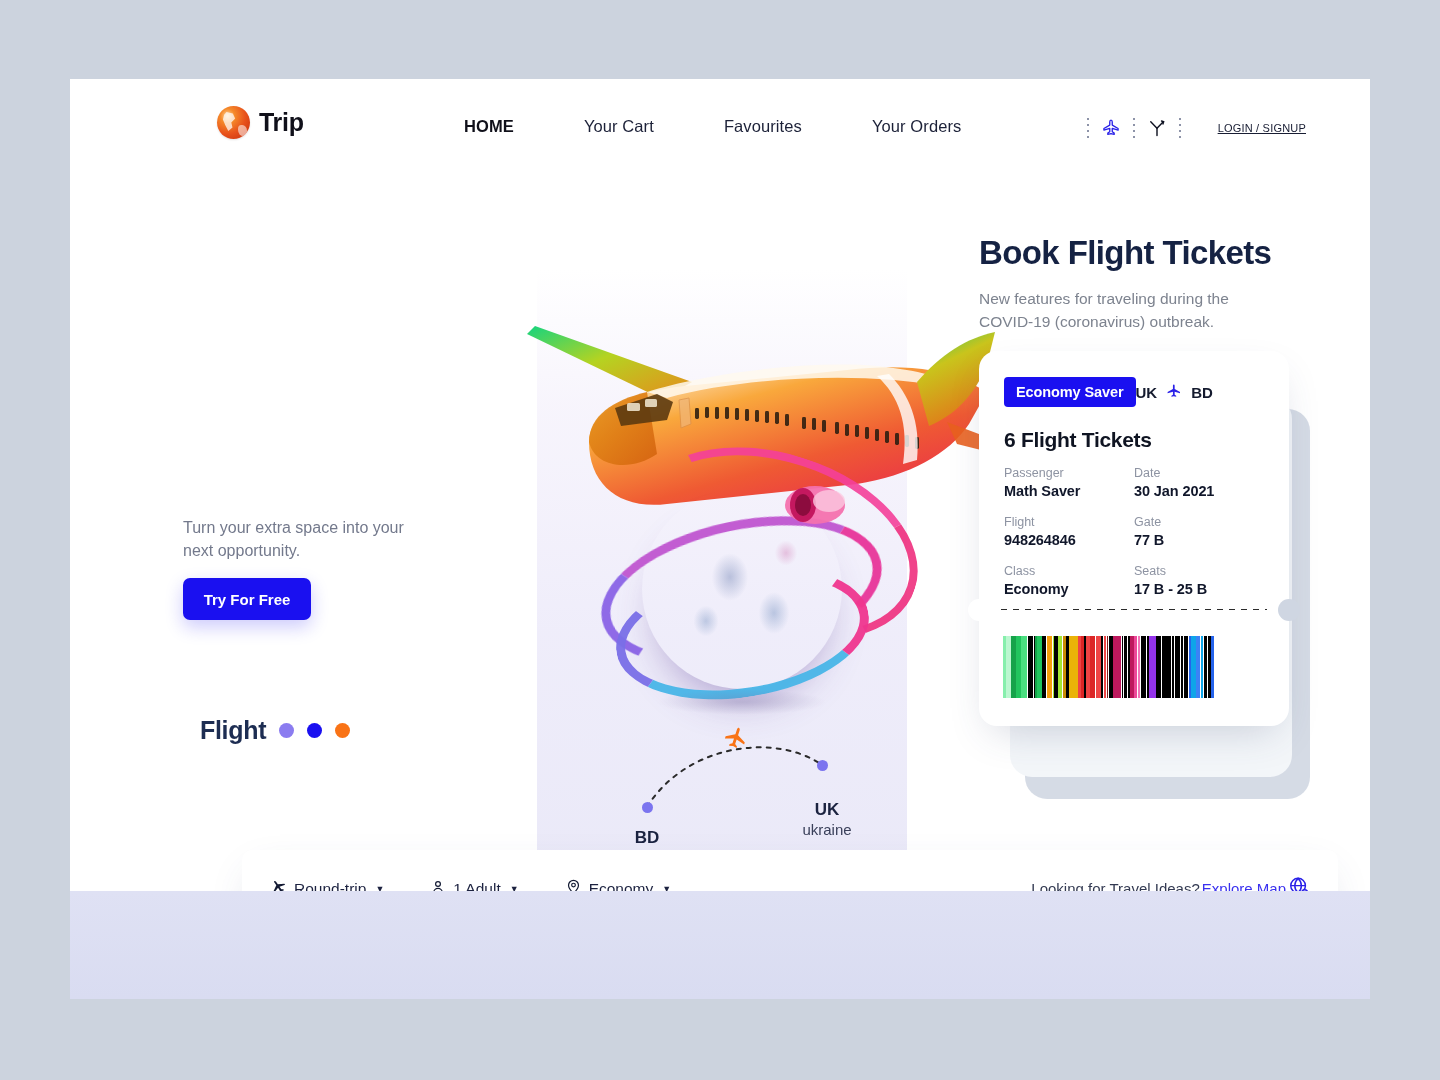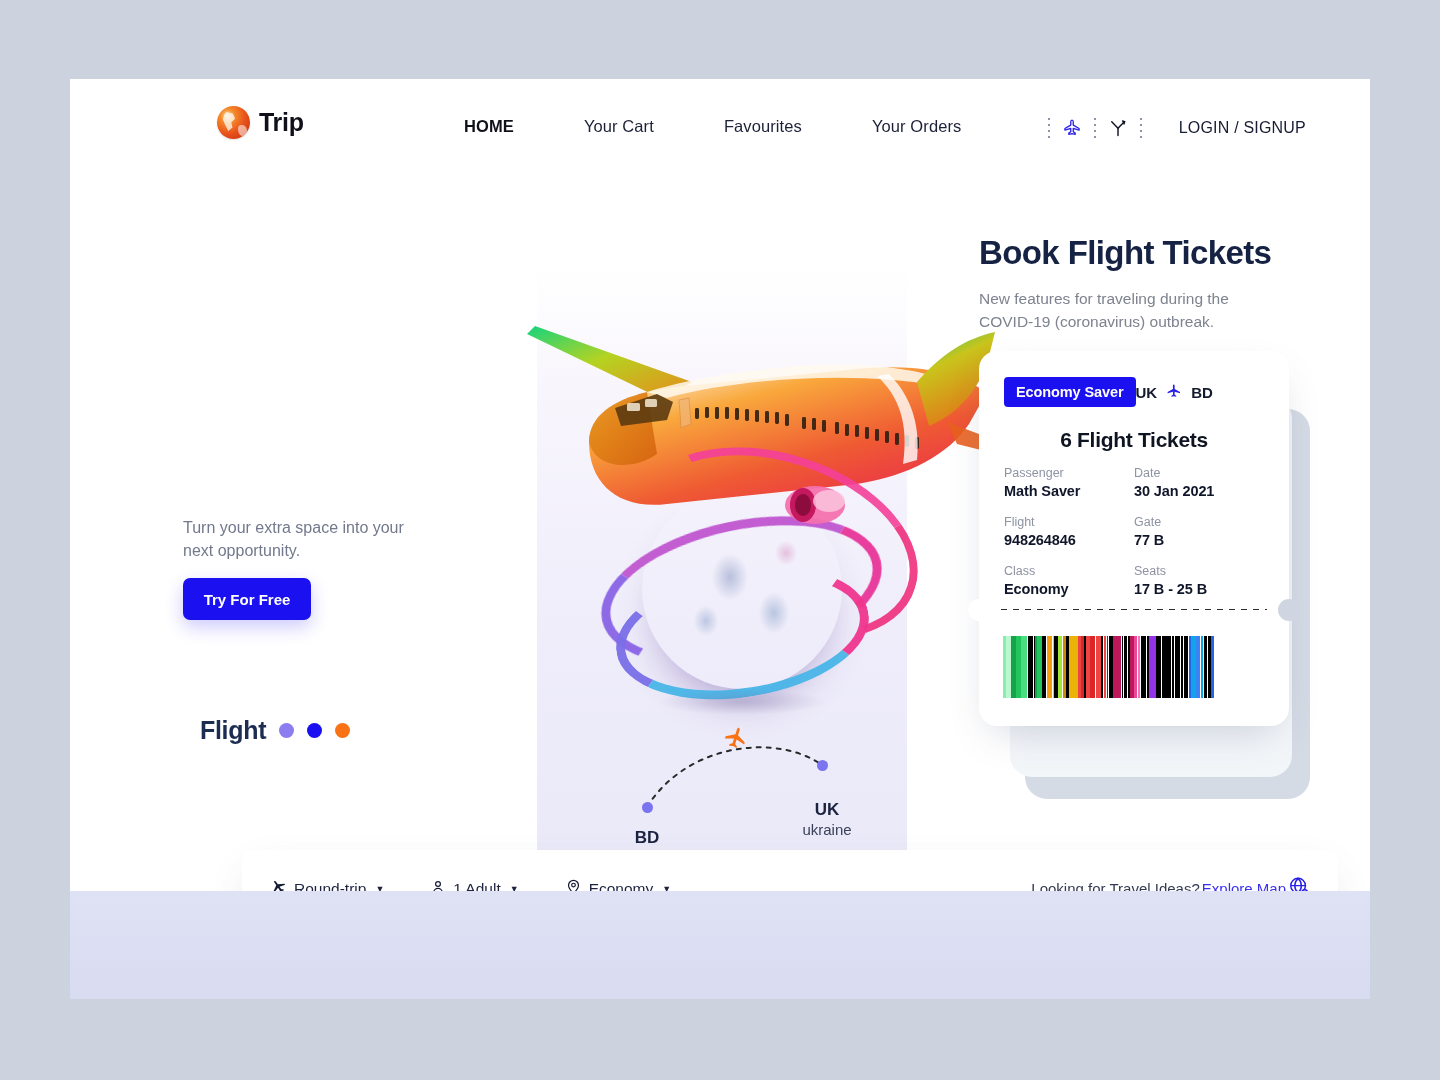--- a/index.html
+++ b/index.html
@@ -52,21 +52,21 @@
   }
   .nav a.active { font-weight:bold; color:#10101a; }
 
   .header-right { position:absolute; right:98px; top:36px; display:flex; align-items:center; gap:0; }
   .hdr-dot-sep {
     width:2px; height:20px; margin:0 9px;
     background-image:linear-gradient(#8d93a8 35%, transparent 0);
     background-size:2px 6px; background-repeat:repeat-y;
   }
   .hdr-icon { display:flex; align-items:center; justify-content:center; width:26px; height:26px; }
-  .login-link { font-size:16px; color:#181d33; margin-left:28px; letter-spacing:.2px; white-space:nowrap; }
+  .login-link { font-size:11px; color:#181d33; margin-left:28px; letter-spacing:.2px; white-space:nowrap;text-decoration:underline; }
 
   
   .hero-title {
     position:absolute; left:113px; top:200px; width:420px;
     font-size:58px; line-height:1.24; font-weight:bold;
     color:#1d2d52; letter-spacing:-1.2px;
   }
   .hero-sub {
     position:absolute; left:113px; top:437px; width:250px;
     font-size:16px; line-height:1.45; color:#73798c;
@@ -167,21 +167,21 @@
     background:#fff; border-radius:18px;
     box-shadow:0 16px 40px -14px rgba(60,70,110,.25);
   }
   .tk-top { padding:26px 25px 0 25px; }
   .tk-row1 { display:flex; align-items:center; justify-content:flex-start; }
   .tk-badge {
     background:#1a10f0; color:#fff; font-size:14.5px; font-weight:bold;
     padding:7px 12px; border-radius:4px; letter-spacing:-.1px;
   }
   .tk-route { display:flex; align-items:center; gap:9px; font-size:15px; font-weight:bold; color:#141a2e; }
-  .tk-heading { margin-top:21px; font-size:21px; font-weight:bold; color:#0f1422; letter-spacing:-.3px;text-align:center; }
+  .tk-heading { margin-top:21px; font-size:21px; font-weight:bold; color:#0f1422; letter-spacing:-.3px; }
   .tk-grid { margin-top:14px; display:grid; grid-template-columns:1fr 1fr; row-gap:16px; }
   .tk-lab { font-size:12.5px; color:#8d93a2; margin-bottom:3px; }
   .tk-val { font-size:14.5px; color:#10162a; font-weight:bold; letter-spacing:-.1px; }
   .tk-perf {
     position:absolute; left:22px; right:22px; top:258px; height:1px;
     background-image:linear-gradient(90deg,#2b2b2b 48%, transparent 0);
     background-size:12px 1px; background-repeat:repeat-x;
   }
   .notch { position:absolute; width:22px; height:22px; border-radius:50%; background:#ced5e1; top:248px; }
   .notch-l { left:-11px; background:#ffffff; }

